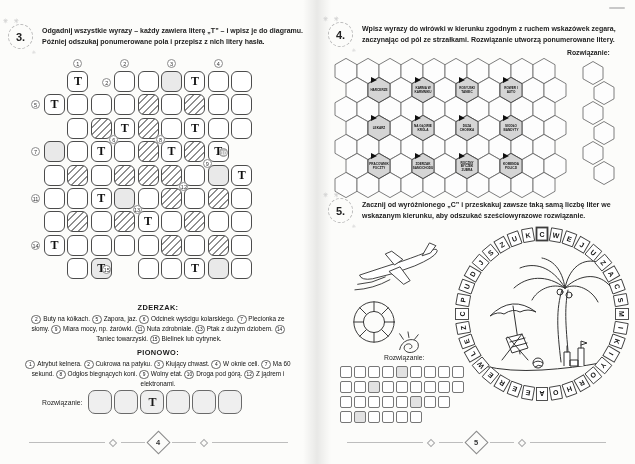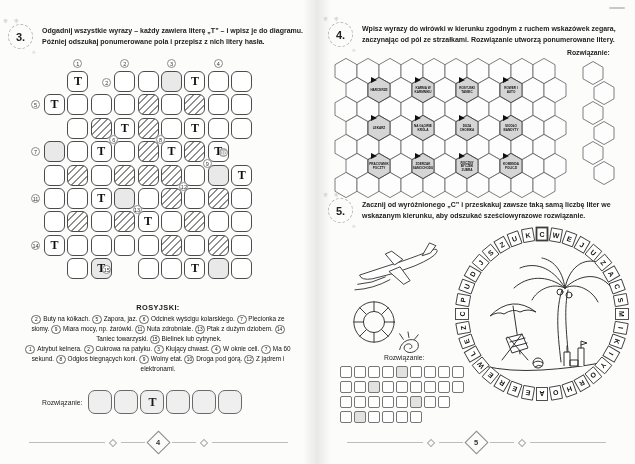--- a/index.html
+++ b/index.html
@@ -180,22 +180,23 @@
         <span class="cnum" style="left: 79.2px; top: 77.2px;">6</span>
         <span class="cnum" style="left: 126px; top: 77.2px;">8</span>
         <span class="cnum" style="left: 172.8px; top: 100.6px;">9</span>
         <span class="cnum gray" style="left: 189.2px; top: 90.2px;">10</span>
         <span class="cnum" style="left: 149.4px; top: 124px;">12</span>
         <span class="cnum" style="left: 102.6px; top: 147.4px;">13</span>
         <span class="cnum" style="left: 72.2px; top: 207.2px;">15</span>
       </div>
 
     <div class="clues" style="top:299px;left:22px;width:272px;">
-      <div class="clue-title">ROSYJSKI:</div>
+      <div class="clue-title">ZDERZAK:</div>
       <div id="across" class="clue-list"><span class="ci"><span class="cn2">2</span>&nbsp;Buty na kółkach. </span><span class="ci"><span class="cn2">5</span>&nbsp;Zapora, jaz. </span><span class="ci"><span class="cn2">6</span>&nbsp;Odcinek wyścigu kolarskiego. </span><span class="ci"><span class="cn2">7</span>&nbsp;Plecionka ze słomy. </span><span class="ci"><span class="cn2">9</span>&nbsp;Miara mocy, np. żarówki. </span><span class="ci"><span class="cn2">11</span>&nbsp;Nuta zdrobniale. </span><span class="ci"><span class="cn2">13</span>&nbsp;Ptak z dużym dziobem. </span><span class="ci"><span class="cn2">14</span>&nbsp;Taniec towarzyski. </span><span class="ci"><span class="cn2">15</span>&nbsp;Bielinek lub cytrynek. </span></div>
+      <div class="clue-title">PIONOWO:</div>
       <div id="down" class="clue-list"><span class="ci"><span class="cn2">1</span>&nbsp;Atrybut kelnera. </span><span class="ci"><span class="cn2">2</span>&nbsp;Cukrowa na patyku. </span><span class="ci"><span class="cn2">3</span>&nbsp;Kłujący chwast. </span><span class="ci"><span class="cn2">4</span>&nbsp;W oknie celi. </span><span class="ci"><span class="cn2">7</span>&nbsp;Ma 60 sekund. </span><span class="ci"><span class="cn2">8</span>&nbsp;Odgłos biegnących koni. </span><span class="ci"><span class="cn2">9</span>&nbsp;Wolny etat. </span><span class="ci"><span class="cn2">10</span>&nbsp;Droga pod górą. </span><span class="ci"><span class="cn2">12</span>&nbsp;Z jądrem i elektronami. </span></div>
     </div>
 
     <div class="solrow" style="top:390px;left:42px;">
       <span class="sol-label">Rozwiązanie:</span>
       <div id="solboxes" class="solboxes">
           <div class="solbox"></div>
           <div class="solbox"></div>
           <div class="solbox">T</div>
           <div class="solbox"></div>

